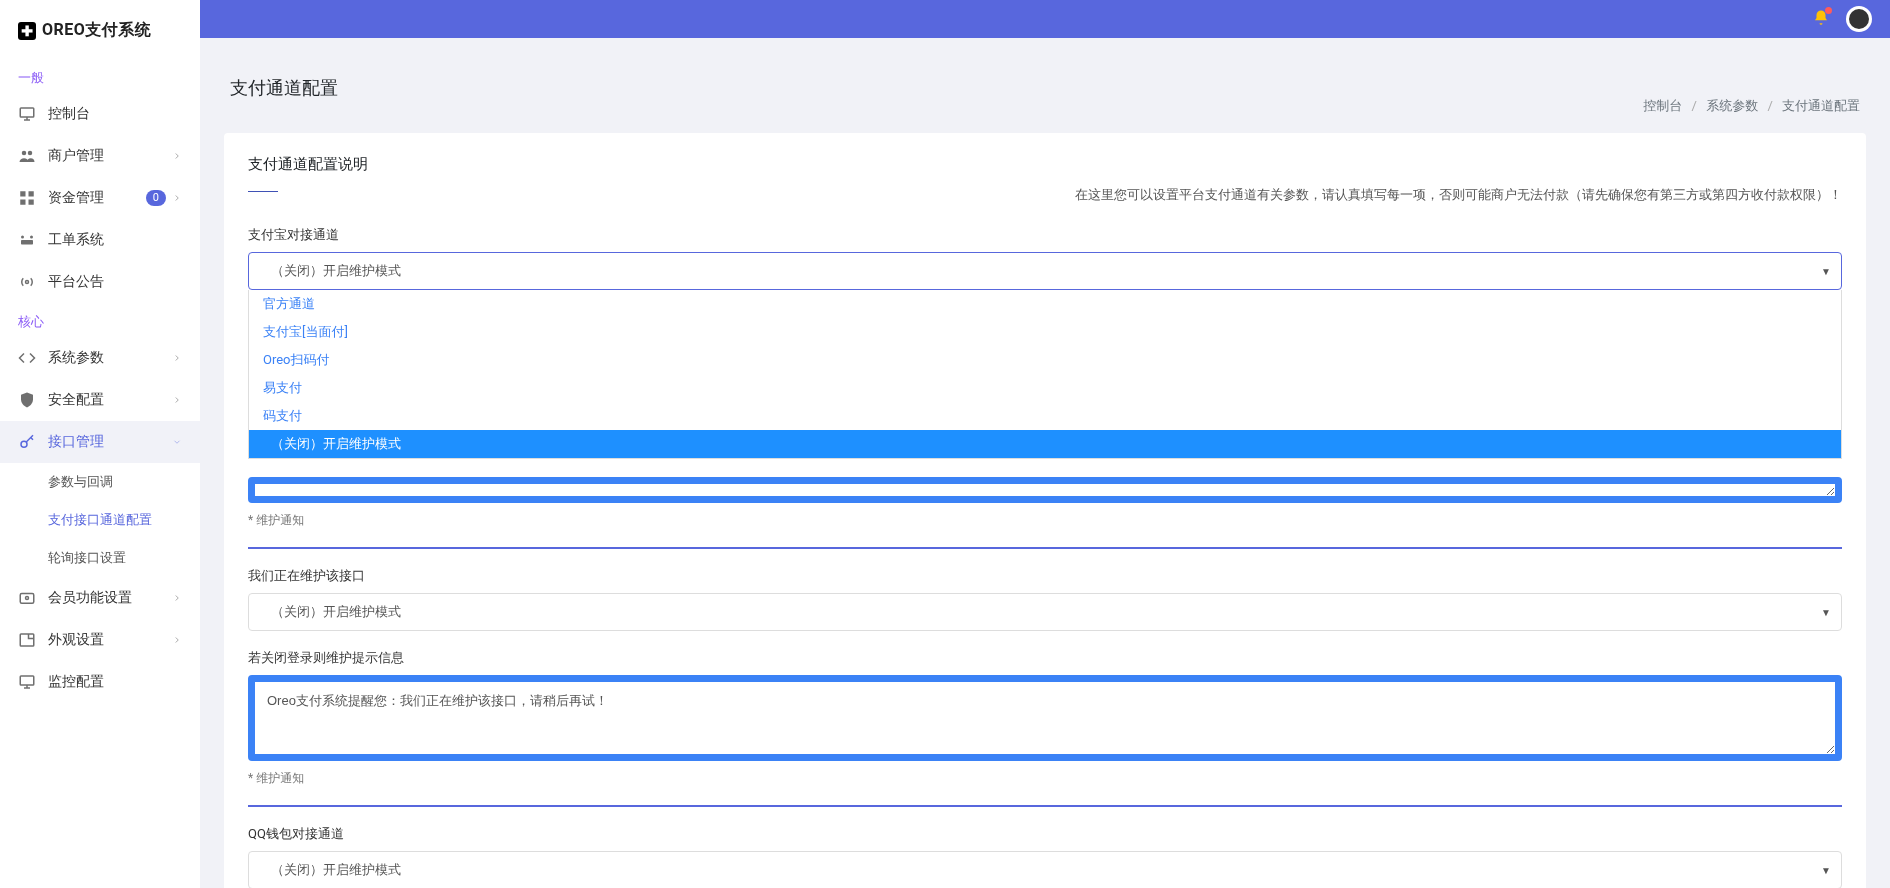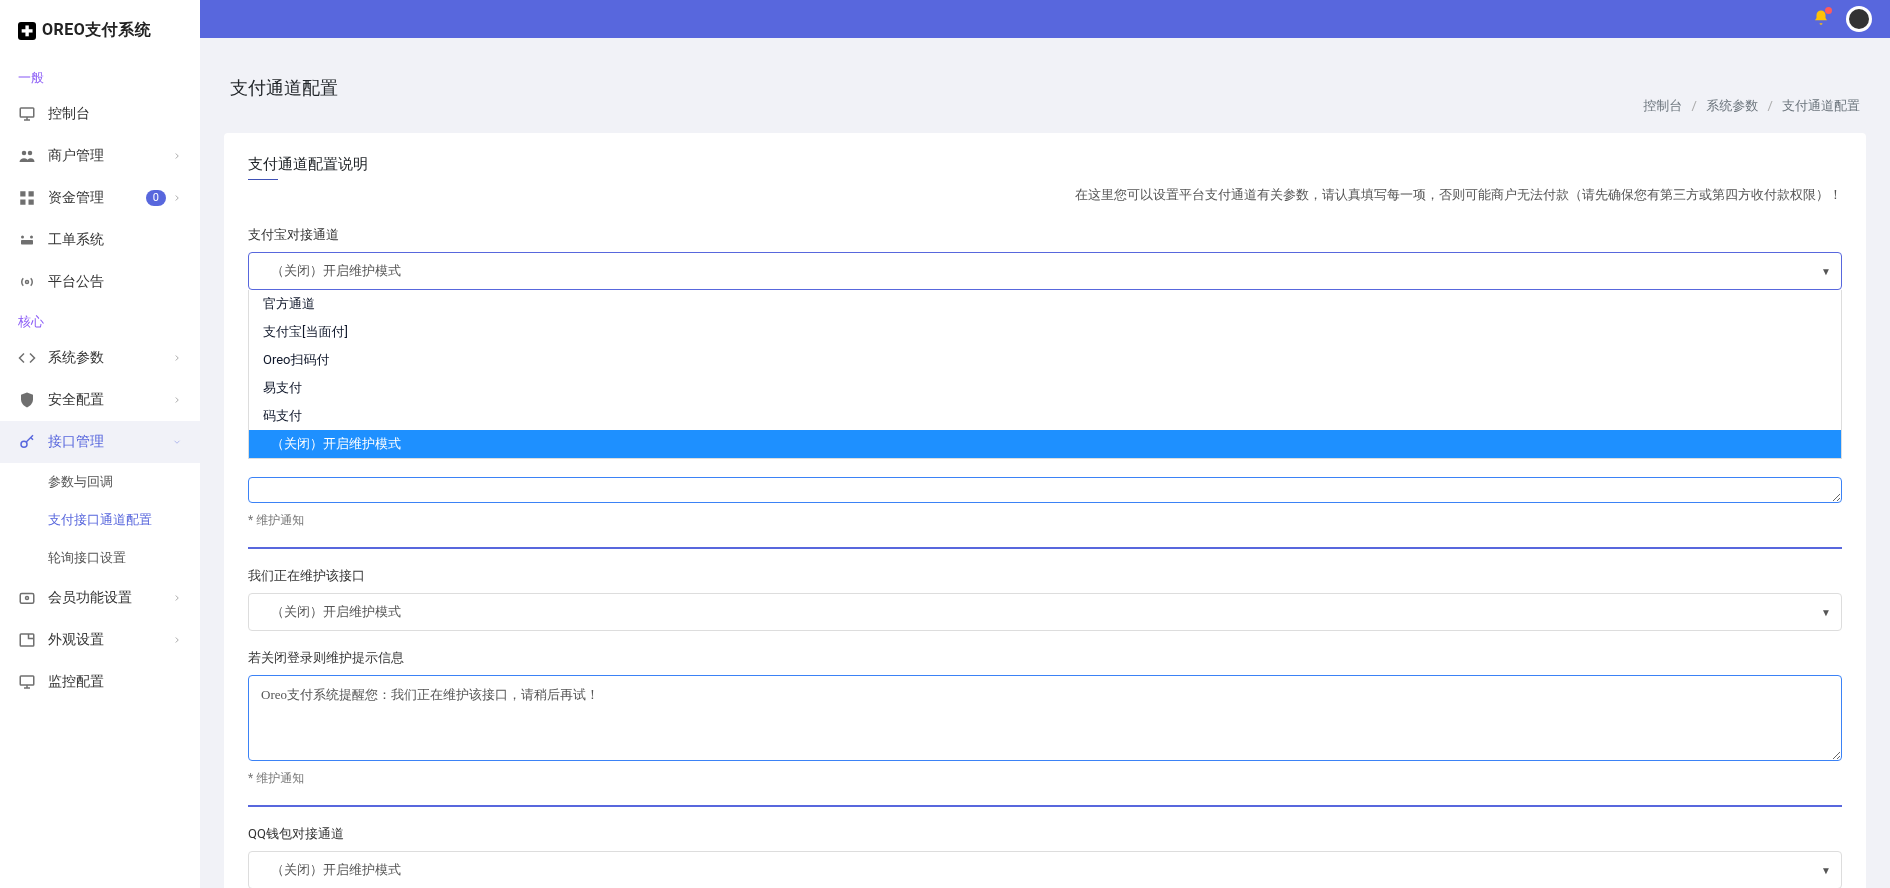--- a/index.html
+++ b/index.html
@@ -33,34 +33,34 @@
 
 .page-header { display: flex; align-items: center; justify-content: space-between; padding: 22px 30px 18px 30px; }
 .page-header h1 { font-size: 18px; font-weight: 500; color: #212529; }
 .breadcrumb { font-size: 13px; color: #6c757d; margin-top: 37px; }
 .breadcrumb a { color: #6c757d; text-decoration: none; cursor: pointer; }
 .breadcrumb .sep { margin: 0 6px; color: #aaa; }
 
 
 .card { background: #fff; margin: 0 24px 24px 24px; padding: 22px 24px; border-radius: 4px; }
 .card h3 { font-size: 15px; font-weight: 500; margin-bottom: 12px; color: #212529; }
-.card h3 .under { border-bottom: 1px solid #3f51b5; padding-bottom: 6px; }
+.card h3 .under { border-bottom: 1px solid #3f51b5; padding-bottom: 18px; }
 .card .desc { font-size: 13px; color: #555; margin-bottom: 22px; text-align: right; }
 
 .form-group { margin-bottom: 18px; }
 .form-group > label { display: block; font-size: 13px; color: #333; margin-bottom: 8px; }
 .select-wrap { position: relative; }
 .select-control { width: 100%; background: #fff; border: 1px solid #5867dd; padding: 9px 12px; border-radius: 4px; font-size: 13px; color: #555; cursor: pointer; position: relative; }
 .select-control .caret { position: absolute; right: 10px; top: 50%; transform: translateY(-50%); font-size: 10px; color: #555; }
 .select-control.plain { border-color: #ddd; }
 .dropdown-list { border: 1px solid #ddd; border-top: none; background: #fff; }
-.dropdown-option { padding: 5px 14px; font-size: 13px; color: #0f172a; cursor: pointer; }
+.dropdown-option { padding: 5px 14px; font-size: 13px; color: #3b82f6; cursor: pointer; }
 .dropdown-option.selected { background: #1e90ff; color: #fff; padding-left: 22px; }
 
-.textarea { width: 100%; border: 1px solid #3b82f6; border-radius: 4px; padding: 10px 12px; font-size: 13px; color: #555; resize: both; min-height: 86px; font-family: Liberation Serif, serif; }
+.textarea { width: 100%; border: 7px solid #3b82f6; border-radius: 4px; padding: 10px 12px; font-size: 13px; color: #555; resize: both; min-height: 86px; font-family: Liberation Sans, sans-serif; }
 .hint { font-size: 12px; color: #777; margin-top: 6px; }
 .hint::before { content: "* "; color: #777; }
 .hr { border: none; border-top: 2px solid #5867dd; margin: 18px 0; }
 
 svg { width: 100%; height: 100%; }
 </style>
 </head>
 <body>
 
 <div class="app">

